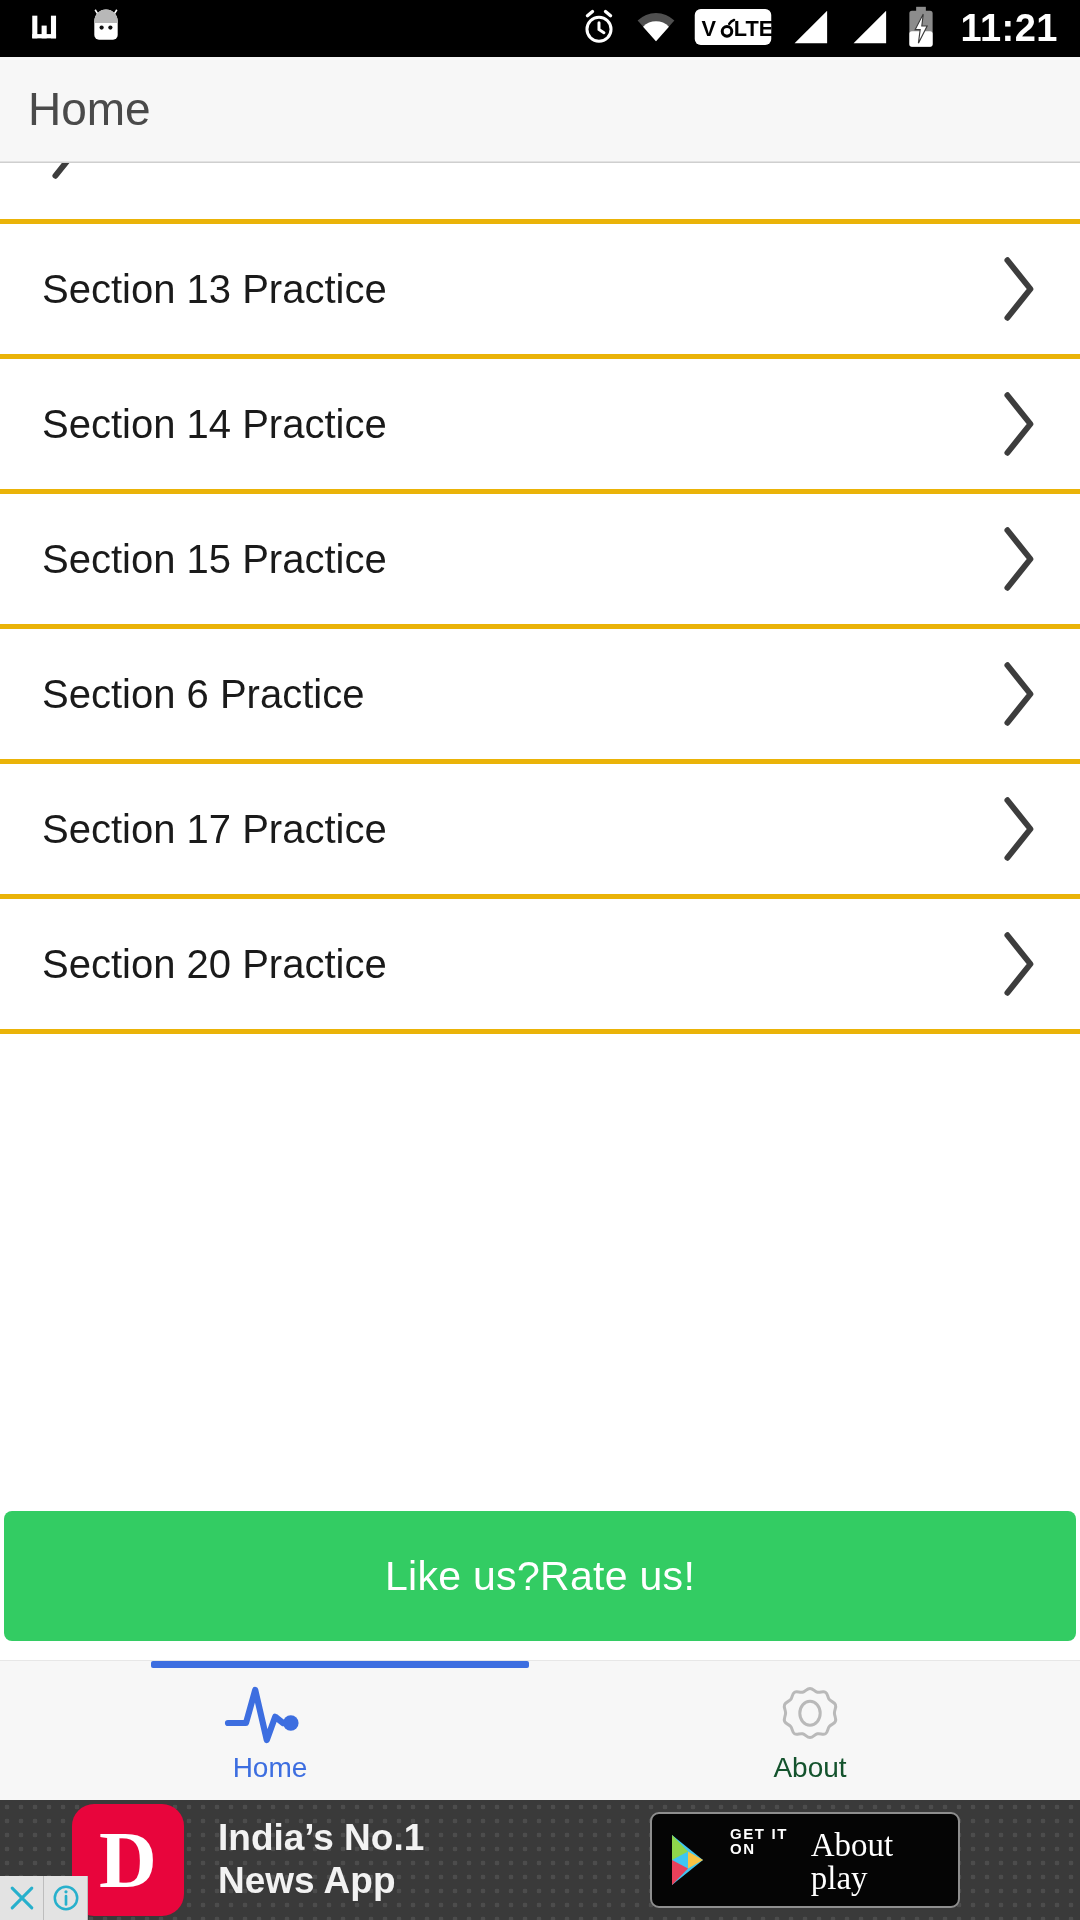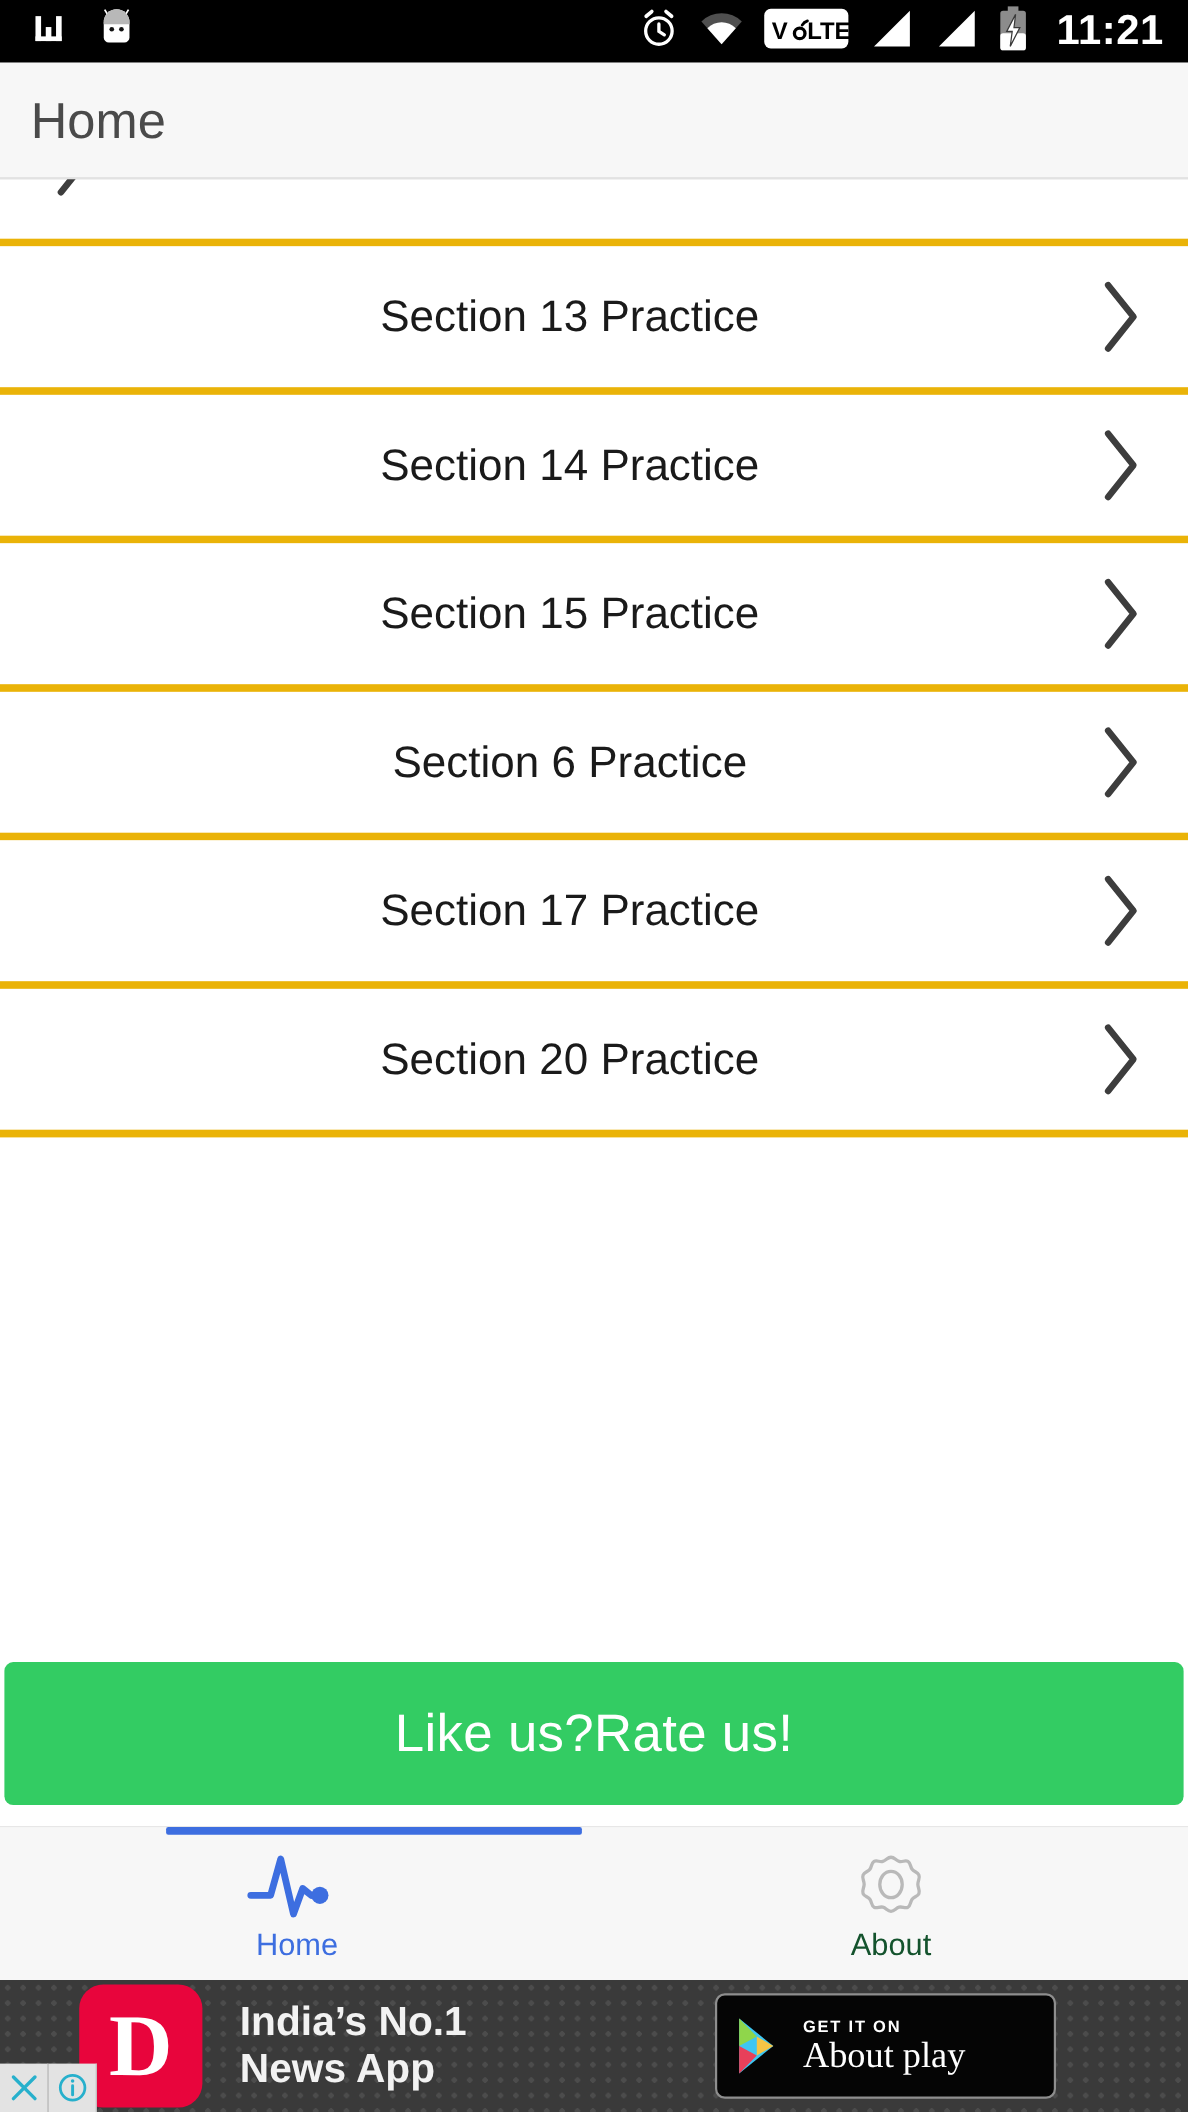--- a/index.html
+++ b/index.html
@@ -25,36 +25,35 @@
     flex: 0 0 105px; background: #f7f7f7;
     display: flex; align-items: center; padding-left: 28px;
     border-bottom: 1px solid #e2e2e2;
   }
   .appbar-title { font-size: 46px; color: #4a4a4a; font-weight: 400; }
 
   
   .list-scroll { flex: 1 1 auto; background: #ffffff; overflow: hidden; position: relative; }
   .list-row {
     height: 135px; display: flex; align-items: center;
-    padding: 0 40px 0 42px; border-bottom: 7px solid #eab308;
+    padding: 0 40px 0 42px; border-bottom: 5px solid #eab308;
     background: #ffffff;
-    text-align: center;
   }
   .list-row.partial { height: 62px; border-top: 1px solid #cfcfcf; overflow: hidden; }
   .list-row.partial .chevron { transform: translateY(-44px); }
   .row-label { font-size: 40px; color: #1a1a1a; flex: 1 1 auto; }
   .chevron { width: 46px; height: 70px; flex: 0 0 46px; }
   .chevron svg { display: block; }
 
   
   .btn-area { background: #ffffff; padding: 8px 0 6px 0; flex: 0 0 auto; }
   .green-btn {
     display: flex; align-items: center; justify-content: center;
     height: 130px; margin: 0 4px 13px 4px; border-radius: 8px;
-    color: #ffffff; font-size: 48px; letter-spacing: 0.3px;
+    color: #ffffff; font-size: 41px; letter-spacing: 0.3px;
     border: none; width: calc(100% - 8px); cursor: pointer;
   }
 
   
   .tabbar {
     flex: 0 0 140px; background: #f7f7f7; display: flex;
     border-top: 1px solid #e7e7e7; position: relative;
   }
   .tab {
     flex: 1 1 50%; display: flex; flex-direction: column;
@@ -86,21 +85,21 @@
     color: #ffffff; font-size: 80px; font-weight: bold;
     font-family: "Liberation Serif", serif; line-height: 1;
   }
   .ad-text { margin-left: 34px; color: #f2f2f2; font-size: 37px; font-weight: bold; line-height: 1.16; }
   .play-badge {
     margin-left: auto; margin-right: 120px; width: 310px; height: 96px;
     background: #050505; border: 2px solid #8e8e8e; border-radius: 9px;
     display: flex; align-items: center; padding: 0 14px; gap: 12px;
   }
   .play-tri { width: 52px; height: 58px; flex: 0 0 52px; }
-  .play-txt { display: flex; flex-direction: column; color: #ffffff; line-height: 1; }
+  .play-txt { display: flex; flex-direction: row; color: #ffffff; line-height: 1; }
   .play-get { font-size: 15px; letter-spacing: 1.6px; font-weight: bold; }
   .play-name { font-size: 33px; font-family: "Liberation Serif", serif; margin-top: 3px; }
   .ad-controls { position: absolute; left: 0; bottom: 0; display: flex; z-index: 3; }
   .ad-ctrl {
     width: 44px; height: 44px; background: #e3e3e3;
     display: flex; align-items: center; justify-content: center;
     border-right: 1px solid #bdbdbd; cursor: pointer;
   }
 </style>
 </head>

